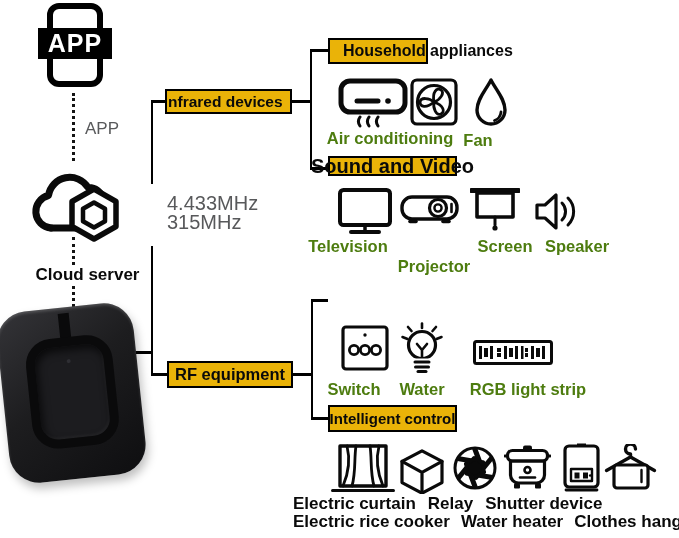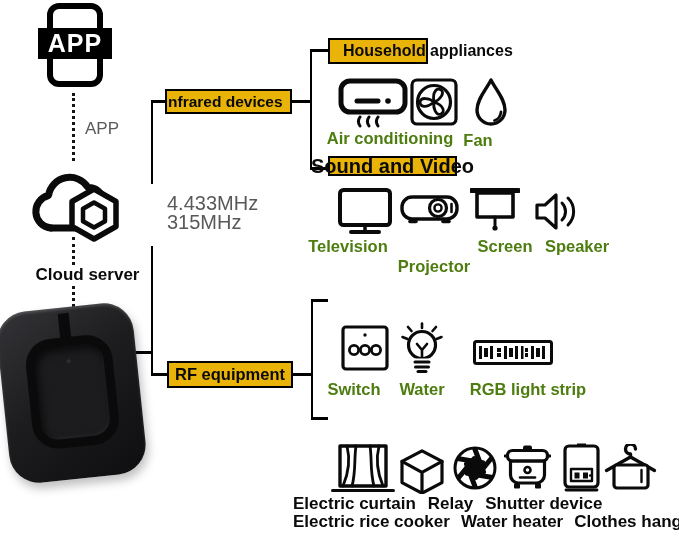--- a/index.html
+++ b/index.html
@@ -106,20 +106,23 @@
   </div>
 
   <div class="node-box" style="left:328px;top:156px;width:129px;height:20px;font-size:20px;">
     <span>Sound and Video</span>
   </div>
 
   <div class="node-box" style="left:167px;top:361px;width:126px;height:27px;font-size:16.5px;">
     <span>RF equipment</span>
   </div>
 
+  <div class="node-box" style="left:328px;top:405px;width:129px;height:27px;font-size:15px;">
+    <span>Intelligent control</span>
+  </div>
 
   <svg class="icon" style="left:338px;top:78px;" width="70" height="50" viewBox="0 0 70 50">
     <g fill="none" stroke="#0a0a0a" stroke-linecap="round" stroke-linejoin="round">
       <rect x="3" y="3" width="64" height="31" rx="9" stroke-width="5"></rect>
       <line x1="19" y1="23" x2="40" y2="23" stroke-width="5"></line>
       <circle cx="50" cy="23" r="2.8" fill="#0a0a0a" stroke="none"></circle>
       <path d="M22 39 q-3.2 4.5 0 9" stroke-width="3"></path>
       <path d="M31 39 q-3.2 4.5 0 9" stroke-width="3"></path>
       <path d="M40 39 q-3.2 4.5 0 9" stroke-width="3"></path>
     </g>

